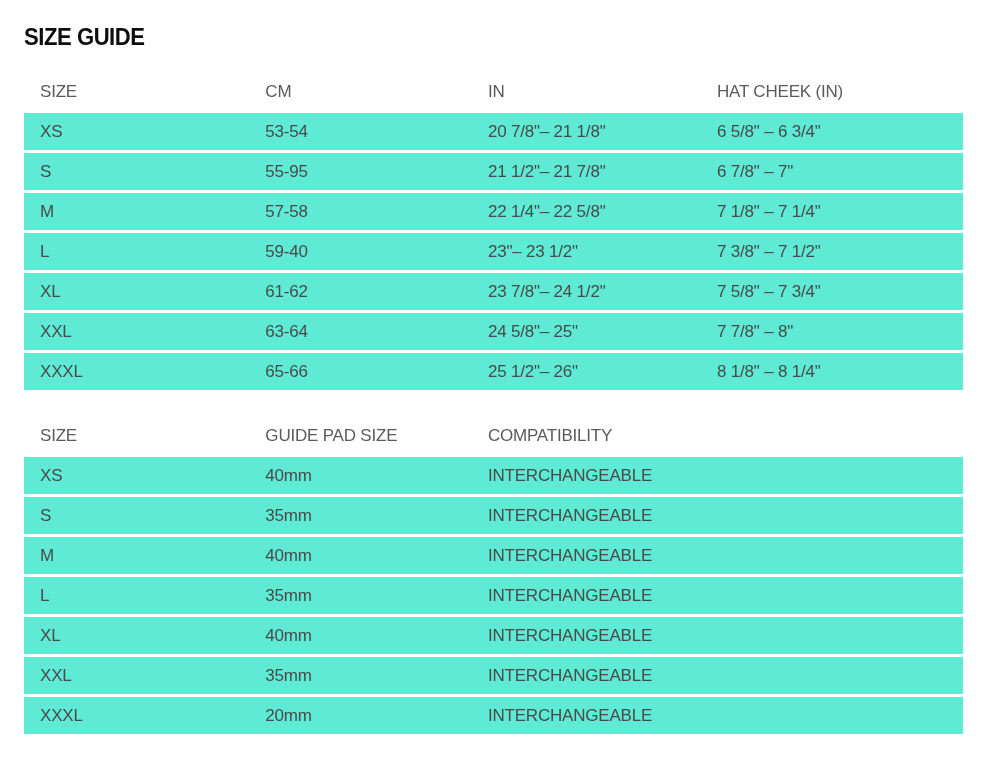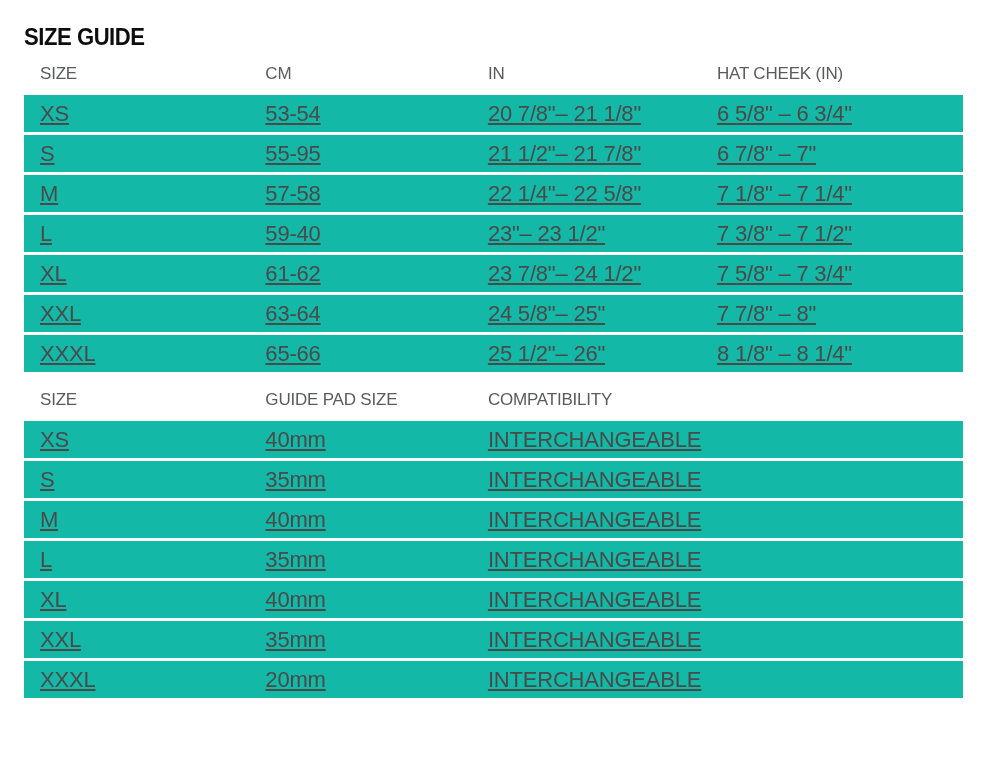--- a/index.html
+++ b/index.html
@@ -21,42 +21,41 @@
     color: #0e0e0e;
     letter-spacing: -0.5px;
     transform: scaleX(0.92);
     transform-origin: left center;
     text-transform: uppercase;
   }
   table.size-table {
     border-collapse: collapse;
     table-layout: fixed;
     width: 939px;
-    margin-top: 15px;
+    margin-top: 33px;
   }
   table.size-table th {
     text-align: left;
     font-weight: 400;
     font-size: 17px;
     color: #5a5b5d;
     letter-spacing: -0.2px;
     padding: 0 0 11px 16px;
     white-space: nowrap;
   }
   table.size-table td {
-    background: #14b8a6;
+    background: #5eead4;
     color: #4a4a4b;
-    font-size: 22px;
+    font-size: 17px;
     letter-spacing: -0.2px;
     padding: 0 0 0 16px;
     height: 37px;
     border-bottom: 3px solid #ffffff;
     white-space: nowrap;
     vertical-align: middle;
-    text-decoration: underline;
   }
   col.c1 { width: 24.0%; }
   col.c2 { width: 23.7%; }
   col.c3 { width: 24.4%; }
   col.c4 { width: 27.9%; }
   col.c5 { width: 52.3%; }
 </style>
 </head>
 <body>
 

